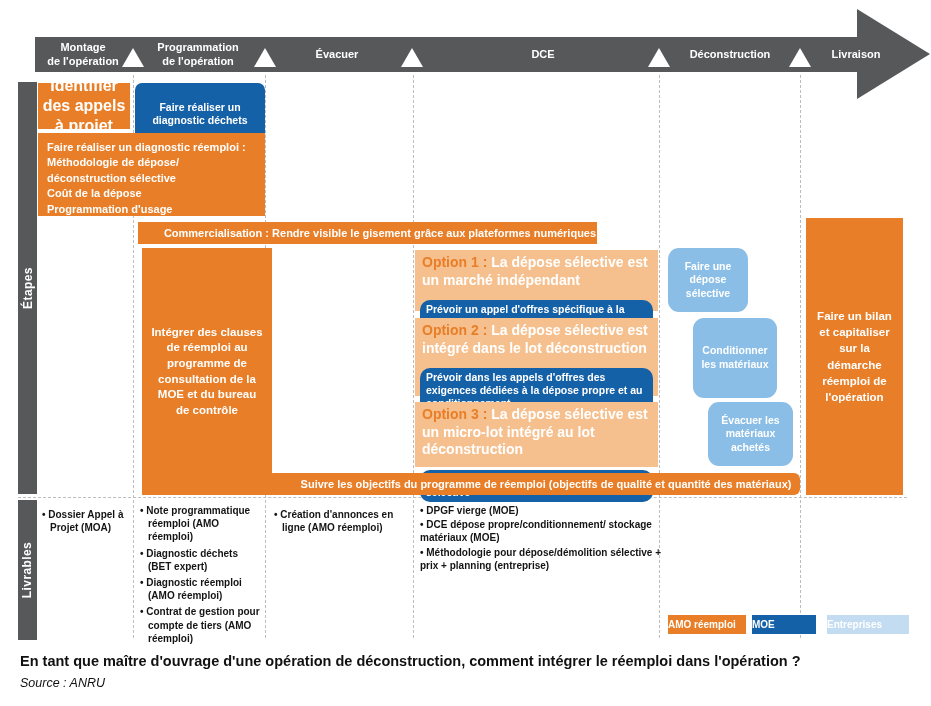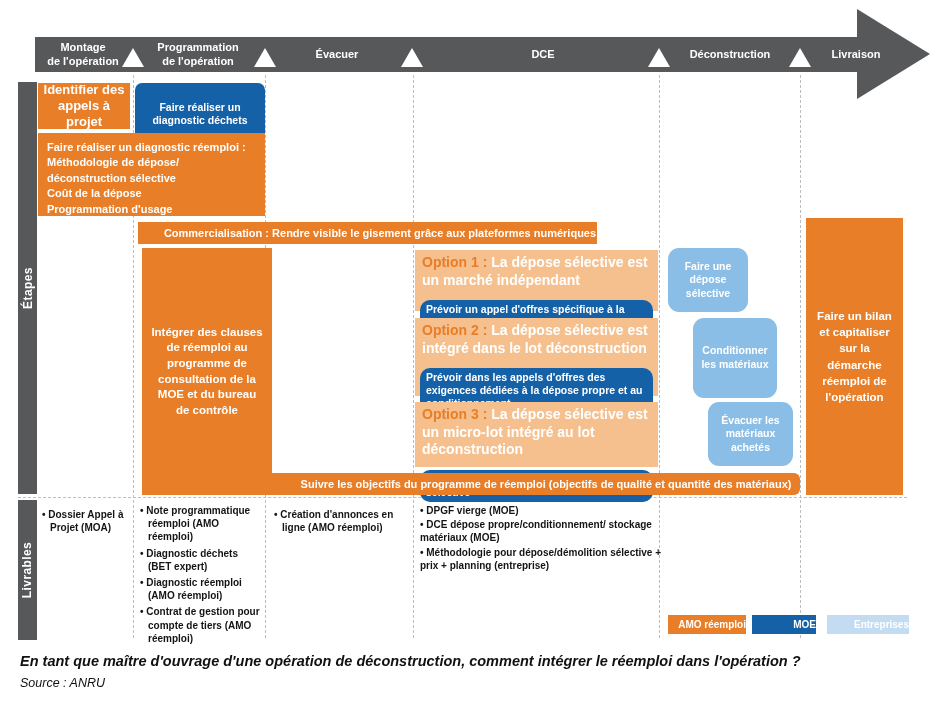--- a/index.html
+++ b/index.html
@@ -26,21 +26,21 @@
     font-size:12px; letter-spacing:.4px; }
 
   
   .box { position:absolute; color:#fff; font-weight:bold; box-sizing:border-box; z-index:3;padding-left:25px; }
   .orange { background:#E87E27; }
   .blue   { background:#1561A8; }
   .lblue  { background:#8ABEE6;border-radius:11px; }
   .peach  { background:#F6C08E; }
   .center { display:flex; align-items:center; justify-content:center; text-align:center; }
 
-  .box-identifier { left:38px; top:83px; width:92px; height:46px; font-size:13px; line-height:1.25; padding:2px; }
+  .box-identifier { left:38px; top:83px; width:92px; height:46px; font-size:16px; line-height:1.25; padding:2px; }
   .box-diag-dechets { left:135px; top:83px; width:130px; height:62px; font-size:10.5px; line-height:1.25; padding:2px;border-radius:7px; }
   .box-diag-reemploi { left:38px; top:133px; width:227px; height:83px; font-size:11px; line-height:1.4;
     padding:7px 9px; white-space:pre-line; }
   .bar-commercialisation { left:138px; top:222px; width:459px; height:22px; font-size:11px; line-height:22px;
     text-align:center; white-space:nowrap; }
   .box-clauses { left:142px; top:248px; width:130px; height:247px; font-size:11.5px; line-height:1.35; padding:0 8px; }
   .box-bilan { left:806px; top:218px; width:97px; height:277px; font-size:11.5px; line-height:1.4; padding:0 9px; }
   .bar-suivre { left:267px; top:473px; width:533px; height:22px; font-size:11px; line-height:22px;
     text-align:center; white-space:nowrap;border-radius:6px; }
 
@@ -64,29 +64,29 @@
   .livr { position:absolute; color:#141414; font-size:10px; font-weight:600; line-height:1.32; z-index:3; }
   .livr .it { padding-left:8px; text-indent:-8px; margin-bottom:3px; }
   .livr .it::before { content:"• "; }
   .livr.flush .it { padding-left:0; text-indent:0; margin-bottom:1px; }
   .lv1 { left:42px;  top:508px; width:90px; }
   .lv2 { left:140px; top:504px; width:124px; }
   .lv3 { left:274px; top:508px; width:138px; }
   .lv4 { left:420px; top:504px; width:248px; }
 
   
-  .chip { position:absolute; top:615px; height:19px; line-height:19px; text-align:right;
+  .chip { position:absolute; top:615px; height:19px; line-height:19px; text-align:left;
     color:#fff; font-weight:bold; font-size:10px; z-index:3; }
   .chip1 { left:668px; width:78px; background:#E87E27; }
   .chip2 { left:752px; width:64px; background:#1561A8; }
   .chip3 { left:827px; width:82px; background:#C3DCF1; }
 
   
   .caption { position:absolute; left:20px; top:653px; width:900px; color:#111;
-    font-weight:bold; font-size:14.5px;font-style:italic; }
+    font-weight:bold; font-size:14.5px; }
   .source { position:absolute; left:20px; top:676px; color:#111; font-style:italic; font-size:12.5px; }
 </style>
 </head>
 <body>
 
 <div class="canvas">
 
   <div class="arrow-bar"></div>
   <div class="arrow-head"></div>
 

